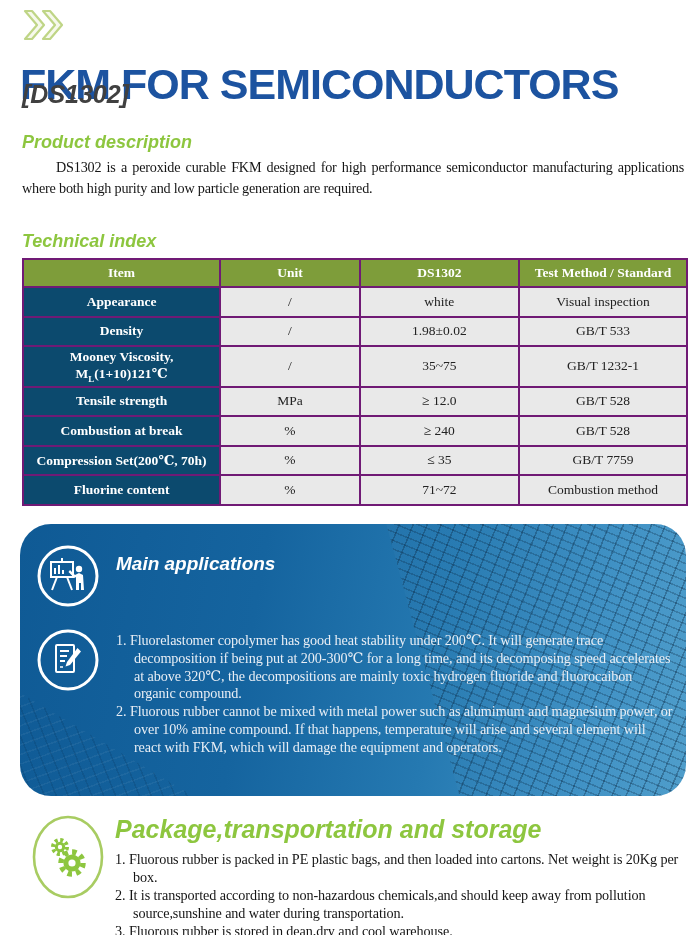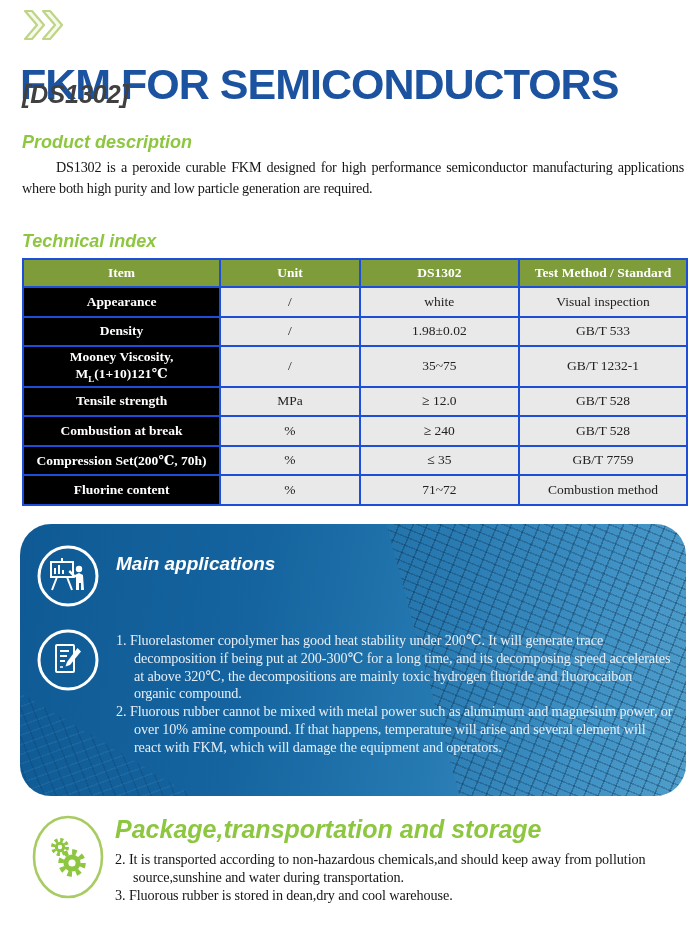--- a/index.html
+++ b/index.html
@@ -34,28 +34,28 @@
     text-align:justify; text-indent:34px; color:#151515;
   }
   #ti-heading { position:absolute; left:22px; top:231px; }
 
   
   .tech-table {
     position:absolute; left:22px; top:258px; width:666px;
     border-collapse:collapse; table-layout:fixed;
   }
   .tech-table th, .tech-table td {
-    border:2px solid #1d4ed8; text-align:center; vertical-align:middle;
+    border:2px solid #701a75; text-align:center; vertical-align:middle;
     font-size:13.5px; padding:2px 4px;
   }
   .tech-table th {
     background:#7e9d3a; color:#ffffff; font-weight:bold; height:28px;
   }
   .tech-table td { height:29.5px; background:#e9e9e9; color:#222; }
-  .tech-table td.c-item { background:#000000; color:#ffffff; font-weight:bold; }
+  .tech-table td.c-item { background:#0c4a6e; color:#ffffff; font-weight:bold; }
   .tech-table td.c-item sub { font-size:9px; }
   .col-item{width:29.7%;} .col-unit{width:21%;} .col-val{width:24%;} .col-method{width:25.3%;}
 
   
   .panel {
     position:absolute; left:20px; top:524px; width:666px; height:272px;
     background:linear-gradient(100deg,#0f5a95 0%,#15649f 35%,#2579b1 62%,#3d90c4 85%,#4c9cca 100%);
     overflow:hidden; color:#e8eef5;border-radius:31px;
   }
   .facade {
@@ -227,16 +227,17 @@
     <g>
       <circle cx="41" cy="49" r="8.6" fill="#8dc63f"></circle>
       <circle cx="41" cy="49" r="11" stroke="#8dc63f" stroke-width="5.5" stroke-dasharray="4.4 4.2" fill="none"></circle>
       <circle cx="41" cy="49" r="3.6" fill="#ffffff"></circle>
     </g>
   </svg>
 </div>
 <div id="pkg-text">
   <div id="pkg-heading" class="green-heading">Package,transportation and storage</div>
   <div id="package-list">
+      <div class="num-item">1. Fluorous rubber is packed in PE plastic bags, and then loaded into cartons. Net weight is 20Kg per box.</div>
       <div class="num-item">2. It is transported according to non-hazardous chemicals,and should keep away from pollution source,sunshine and water during transportation.</div>
       <div class="num-item">3. Fluorous rubber is stored in dean,dry and cool warehouse.</div>
     </div>
 </div>
 
 </body></html>

